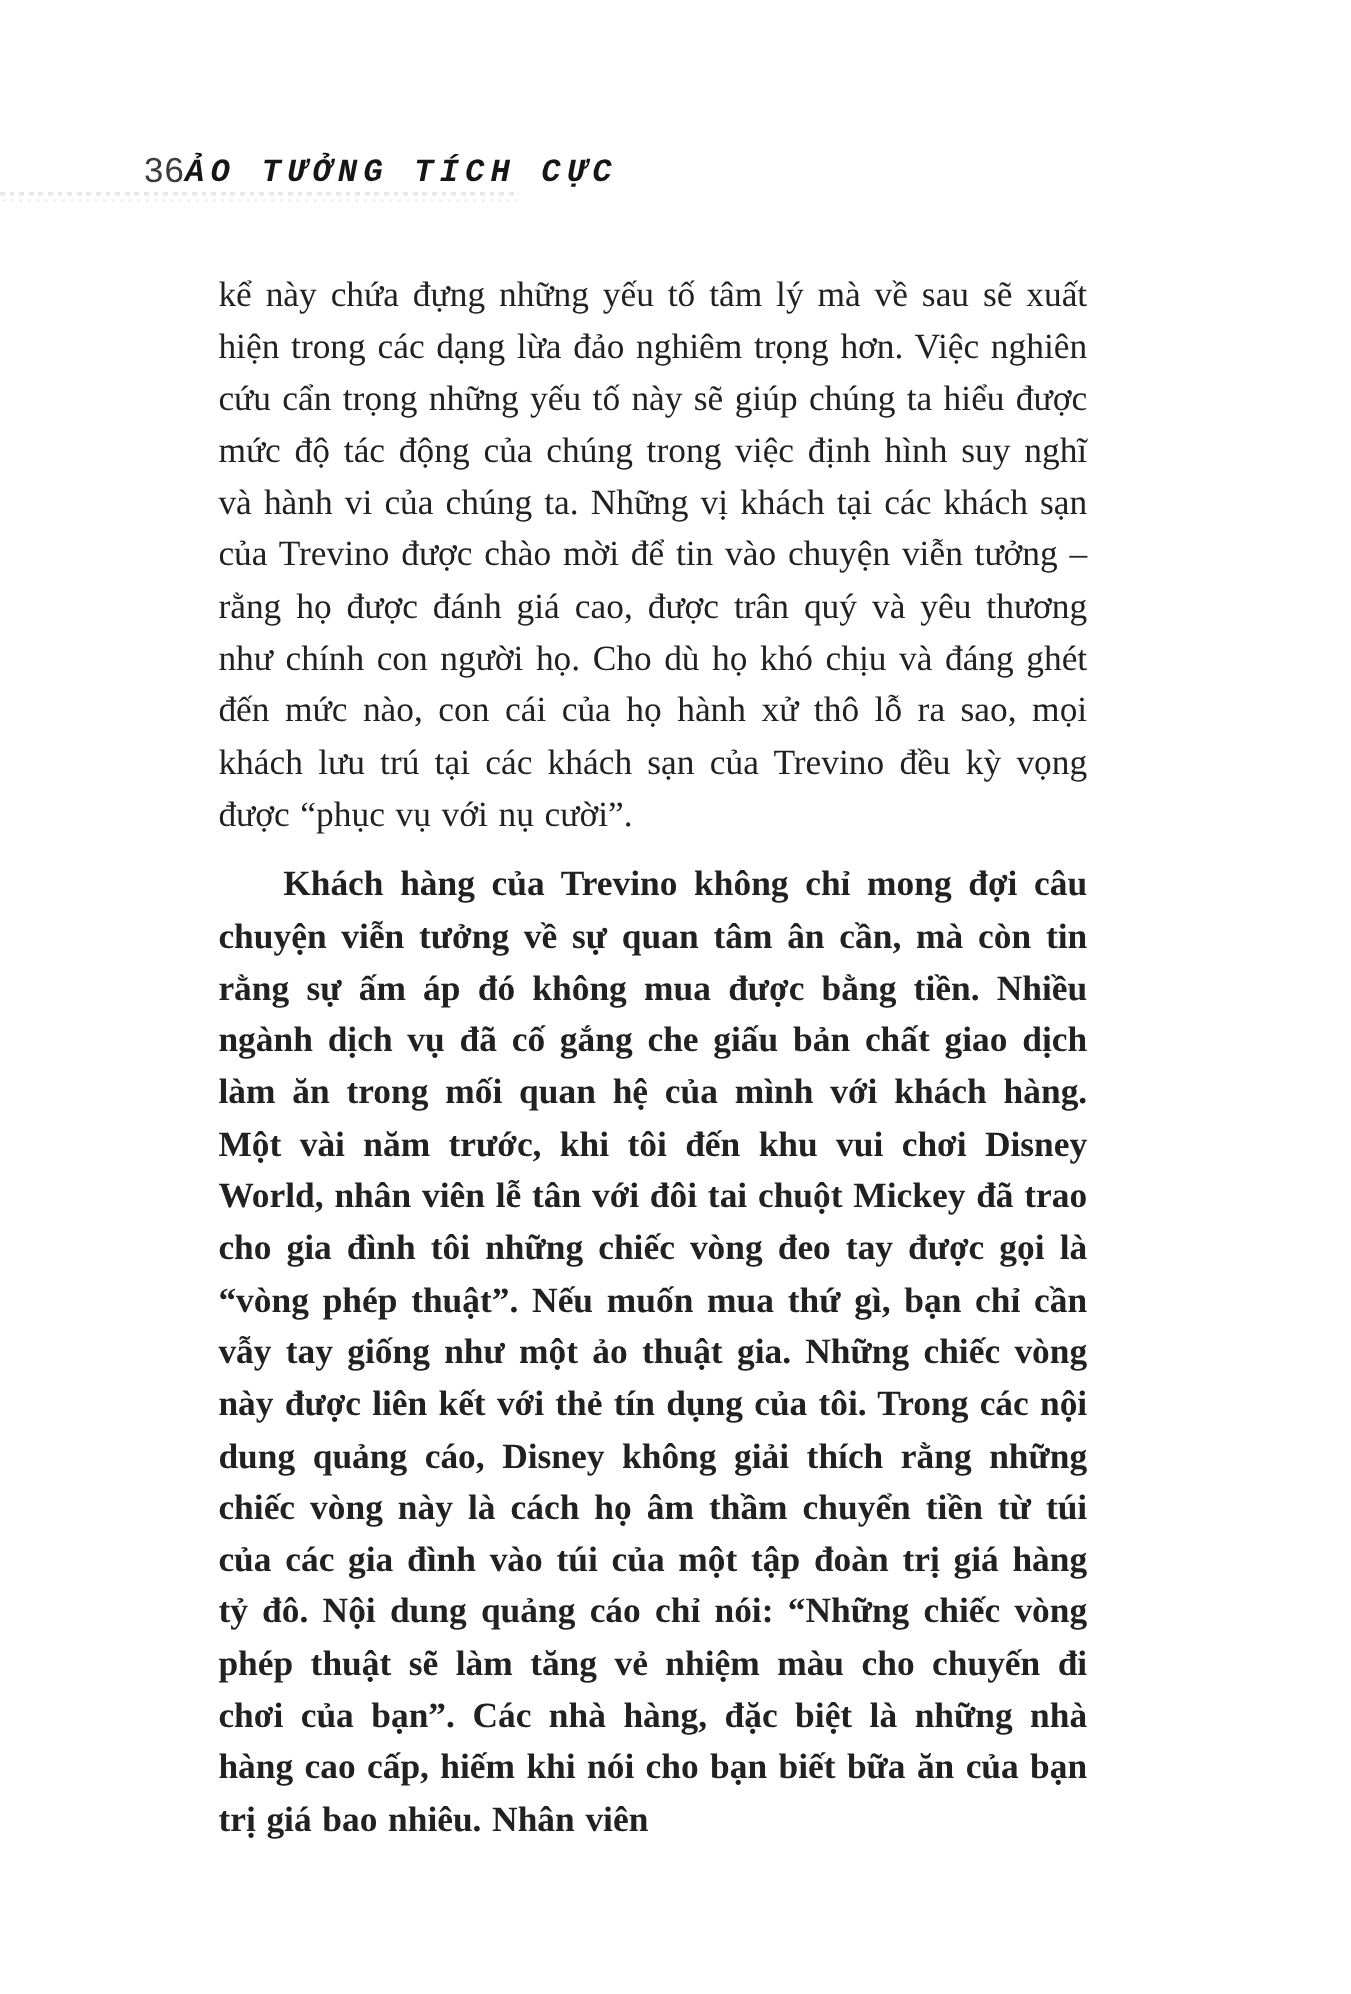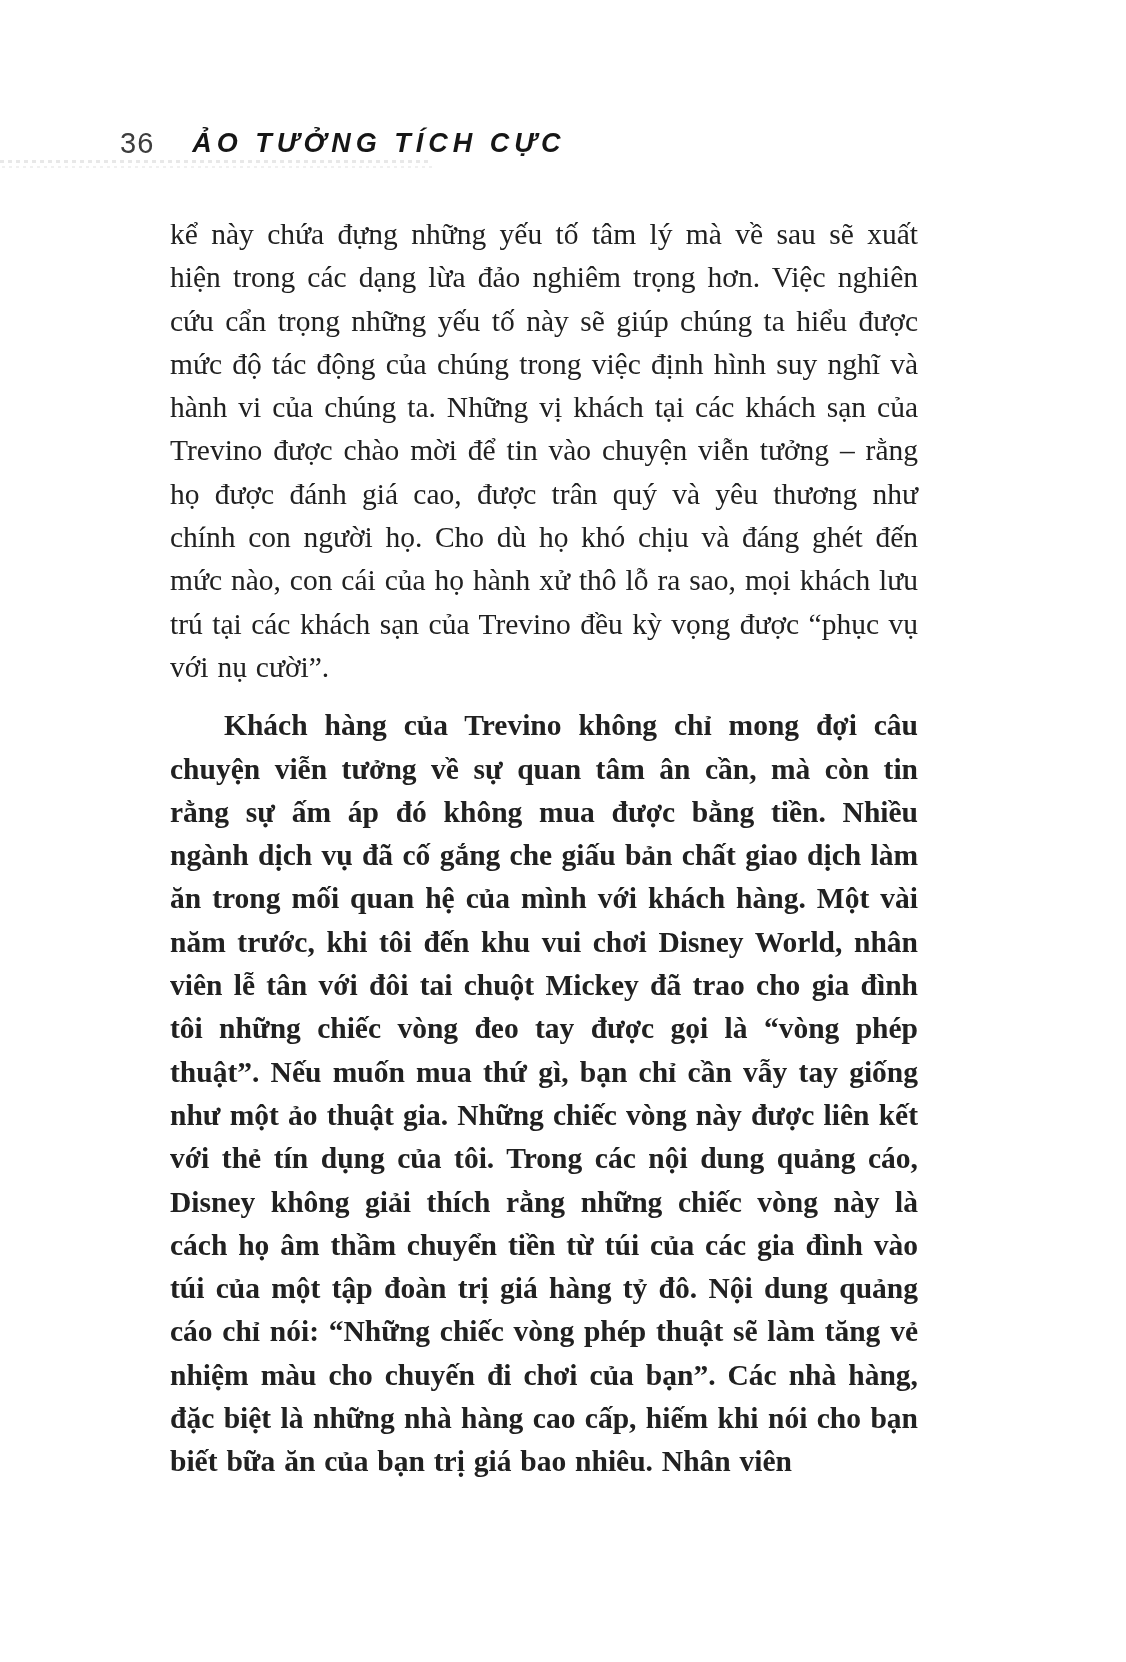--- a/index.html
+++ b/index.html
@@ -15,33 +15,32 @@
     background: #ffffff;
     overflow: hidden;
     font-family: "Liberation Serif", "DejaVu Serif", serif;
     color: #1e1e1e;
   }
   .page-header {
     position: absolute;
     top: 127px;
     left: 120px;
     display: flex;
-    align-items: center;
-    gap: 38px;
+    align-items: flex-end;
     white-space: nowrap;
   }
   .page-number {
     font-family: "Liberation Sans", "DejaVu Sans", sans-serif;
     font-size: 29px;
     font-weight: 400;
     color: #3d3d3d;
     letter-spacing: 1px;
   }
   .running-title {
-    font-family: Liberation Sans, sans-serif;
+    font-family: Liberation Mono, monospace;
     font-size: 27px;
     font-weight: 700;
     font-style: italic;
     letter-spacing: 5px;
     color: #161616;
   }
   .scan-artifact {
     position: absolute;
     top: 160px;
     left: 0;
@@ -61,21 +60,21 @@
     left: 170px;
     width: 748px;
     font-size: 29.5px;
     line-height: 43.3px;
     text-align: justify;
     text-justify: inter-word;
     color: #212121;
     word-spacing: 1.5px;
   }
   .para {
-    margin: 0;
+    margin: 12px;
   }
   .para + .para {
     margin-top: 15px;
   }
   .para.indent {
     text-indent: 54px;
     font-weight: bold;
   }
 </style>
 </head>

